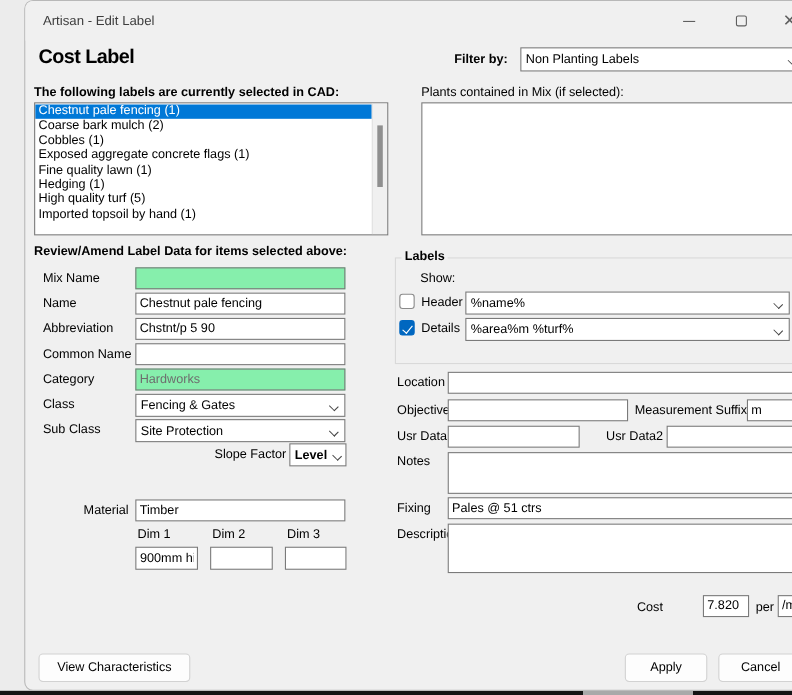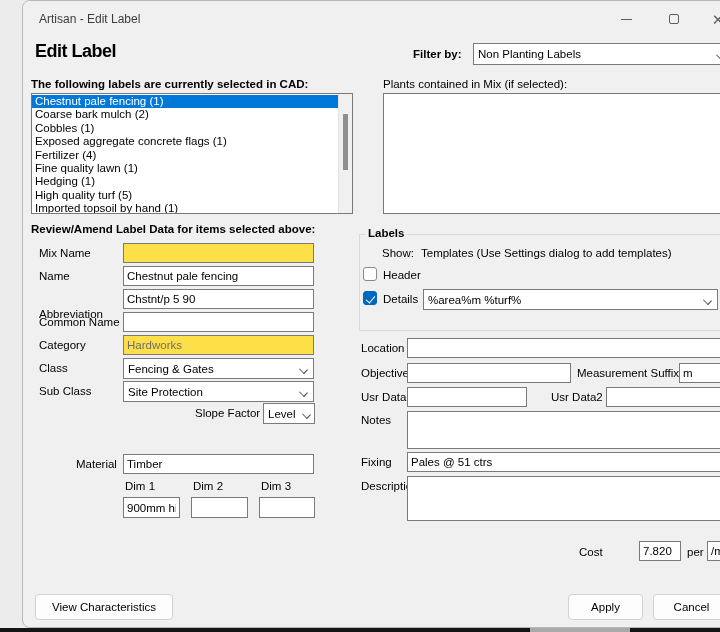--- a/index.html
+++ b/index.html
@@ -36,21 +36,21 @@
   .h1 { position:absolute; left:12px; top:40px; font-size:18px; font-weight:bold; color:#000; letter-spacing:-0.5px; }
 
   .lbl { position:absolute; font-size:11.5px; color:#000; white-space:nowrap; }
   .lbl.bold { font-weight:bold; }
 
   .tb {
     position:absolute; border:1px solid #7a7a7a; background:#fff;
     font-family:"Liberation Sans", sans-serif; font-size:11.5px; color:#000;
     padding:1px 3px; height:20px; outline:none;
   }
-  .tb:disabled, .tb.disabled { background:#fde047; color:#6e6e6e; }
+  .tb:disabled, .tb.disabled { background:#86efac; color:#6e6e6e; }
   textarea.tb { resize:none; overflow:hidden; }
 
   .combo {
     position:absolute; border:1px solid #7a7a7a; background:#fff; height:21px;
     font-size:11.5px; color:#000; display:flex; align-items:center;
     padding:0 18px 0 4px; white-space:nowrap; overflow:hidden; cursor:default;
   }
   .chev {
     position:absolute; right:6px; top:7px; width:7px; height:7px;
     border-right:1.2px solid #444; border-bottom:1.2px solid #444;
@@ -101,35 +101,34 @@
         <span class="glyph-min"></span>
       </div>
     <div class="winbtn max">
         <span class="glyph-max"></span>
       </div>
     <div class="winbtn close">
         <span class="glyph-close">✕</span>
       </div>
   </div>
 
-  <div class="h1">Edit Label</div>
+  <div class="h1">Cost Label</div>
   <span class="lbl bold" style="left:390px; top:47px;">Filter by:</span>
   <div class="combo" style="left:450px; top:42px; width:258px; height:22px;">
     <span>Non Planting Labels</span>
     <span class="chev" style="top:8px;"></span>
   </div>
 
   <span class="lbl bold" style="left:8px; top:77px;">The following labels are currently selected in CAD:</span>
   <div class="listbox" style="left:8px; top:92px; width:322px; height:121px;">
     <div class="items">
         <div class="list-item selected">Chestnut pale fencing (1)</div>
         <div class="list-item">Coarse bark mulch (2)</div>
         <div class="list-item">Cobbles (1)</div>
         <div class="list-item">Exposed aggregate concrete flags (1)</div>
-        <div class="list-item">Fertilizer (4)</div>
         <div class="list-item">Fine quality lawn (1)</div>
         <div class="list-item">Hedging (1)</div>
         <div class="list-item">High quality turf (5)</div>
         <div class="list-item">Imported topsoil by hand (1)</div>
       </div>
     <div class="vscroll">
         <div class="thumb"></div>
       </div>
   </div>
 
@@ -139,21 +138,21 @@
   </div>
 
   <span class="lbl bold" style="left:8px; top:222px;">Review/Amend Label Data for items selected above:</span>
 
   <span class="lbl" style="left:16px; top:246px;">Mix Name</span>
   <input class="tb disabled" style="left: 100px; top: 242px; width: 191px;" disabled="" value="">
 
   <span class="lbl" style="left:16px; top:269px;">Name</span>
   <input class="tb" style="left: 100px; top: 265px; width: 191px;" value="Chestnut pale fencing">
 
-  <span class="lbl" style="left:16px; top:307px;">Abbreviation</span>
+  <span class="lbl" style="left:16px; top:292px;">Abbreviation</span>
   <input class="tb" style="left: 100px; top: 288px; width: 191px;" value="Chstnt/p 5 90">
 
   <span class="lbl" style="left:16px; top:315px;">Common Name</span>
   <input class="tb" style="left: 100px; top: 311px; width: 191px;" value="">
 
   <span class="lbl" style="left:16px; top:338px;">Category</span>
   <input class="tb disabled" style="left: 100px; top: 334px; width: 191px;" disabled="" value="Hardworks">
 
   <span class="lbl" style="left:16px; top:361px;">Class</span>
   <div class="combo" style="left:100px; top:357px; width:191px;">
@@ -161,43 +160,46 @@
     <span class="chev"></span>
   </div>
 
   <span class="lbl" style="left:16px; top:384px;">Sub Class</span>
   <div class="combo" style="left:100px; top:380px; width:191px;">
     <span>Site Protection</span>
     <span class="chev"></span>
   </div>
 
   <span class="lbl" style="left:172px; top:406px;">Slope Factor</span>
-  <div class="combo" style="left:240px; top:402px; width:52px; padding-right:14px;">
+  <div class="combo" style="left:240px; top:402px; width:52px; padding-right:14px;font-weight:bold;">
     <span>Level</span>
     <span class="chev" style="right:4px;"></span>
   </div>
 
   <span class="lbl" style="left:16px; top:457px;padding-left:37px;">Material</span>
   <input class="tb" style="left: 100px; top: 453px; width: 191px;" value="Timber">
 
   <span class="lbl" style="left:102px; top:479px;">Dim 1</span>
   <span class="lbl" style="left:170px; top:479px;">Dim 2</span>
   <span class="lbl" style="left:238px; top:479px;">Dim 3</span>
   <input class="tb" style="left: 100px; top: 496px; width: 57px; height: 21px;" value="900mm hig">
   <input class="tb" style="left: 168px; top: 496px; width: 57px; height: 21px;" value="">
   <input class="tb" style="left: 236px; top: 496px; width: 56px; height: 21px;" value="">
 
   <div class="groupbox" style="left:336px; top:233px; width:365px; height:97px;">
     <span class="gb-title">Labels</span>
   </div>
   <span class="lbl" style="left:359px; top:246px;">Show:</span>
-  <span class="lbl" style="left:398px; top:246px;">Templates (Use Settings dialog to add templates)</span>
 
   <span class="checkbox" style="left:340px; top:266px;"></span>
   <span class="lbl" style="left:360px; top:268px;">Header</span>
+  <div class="combo" style="left:400px; top:264px; width:295px;">
+    <span>%name%</span>
+    <span class="chev"></span>
+  </div>
 
   <span class="checkbox checked" style="left:340px; top:290px;"></span>
   <span class="lbl" style="left:360px; top:292px;">Details</span>
   <div class="combo" style="left:400px; top:288px; width:295px;">
     <span>%area%m %turf%</span>
     <span class="chev"></span>
   </div>
 
   <span class="lbl" style="left:338px; top:341px;">Location</span>
   <input class="tb" style="left: 384px; top: 337px; width: 320px;" value="">

